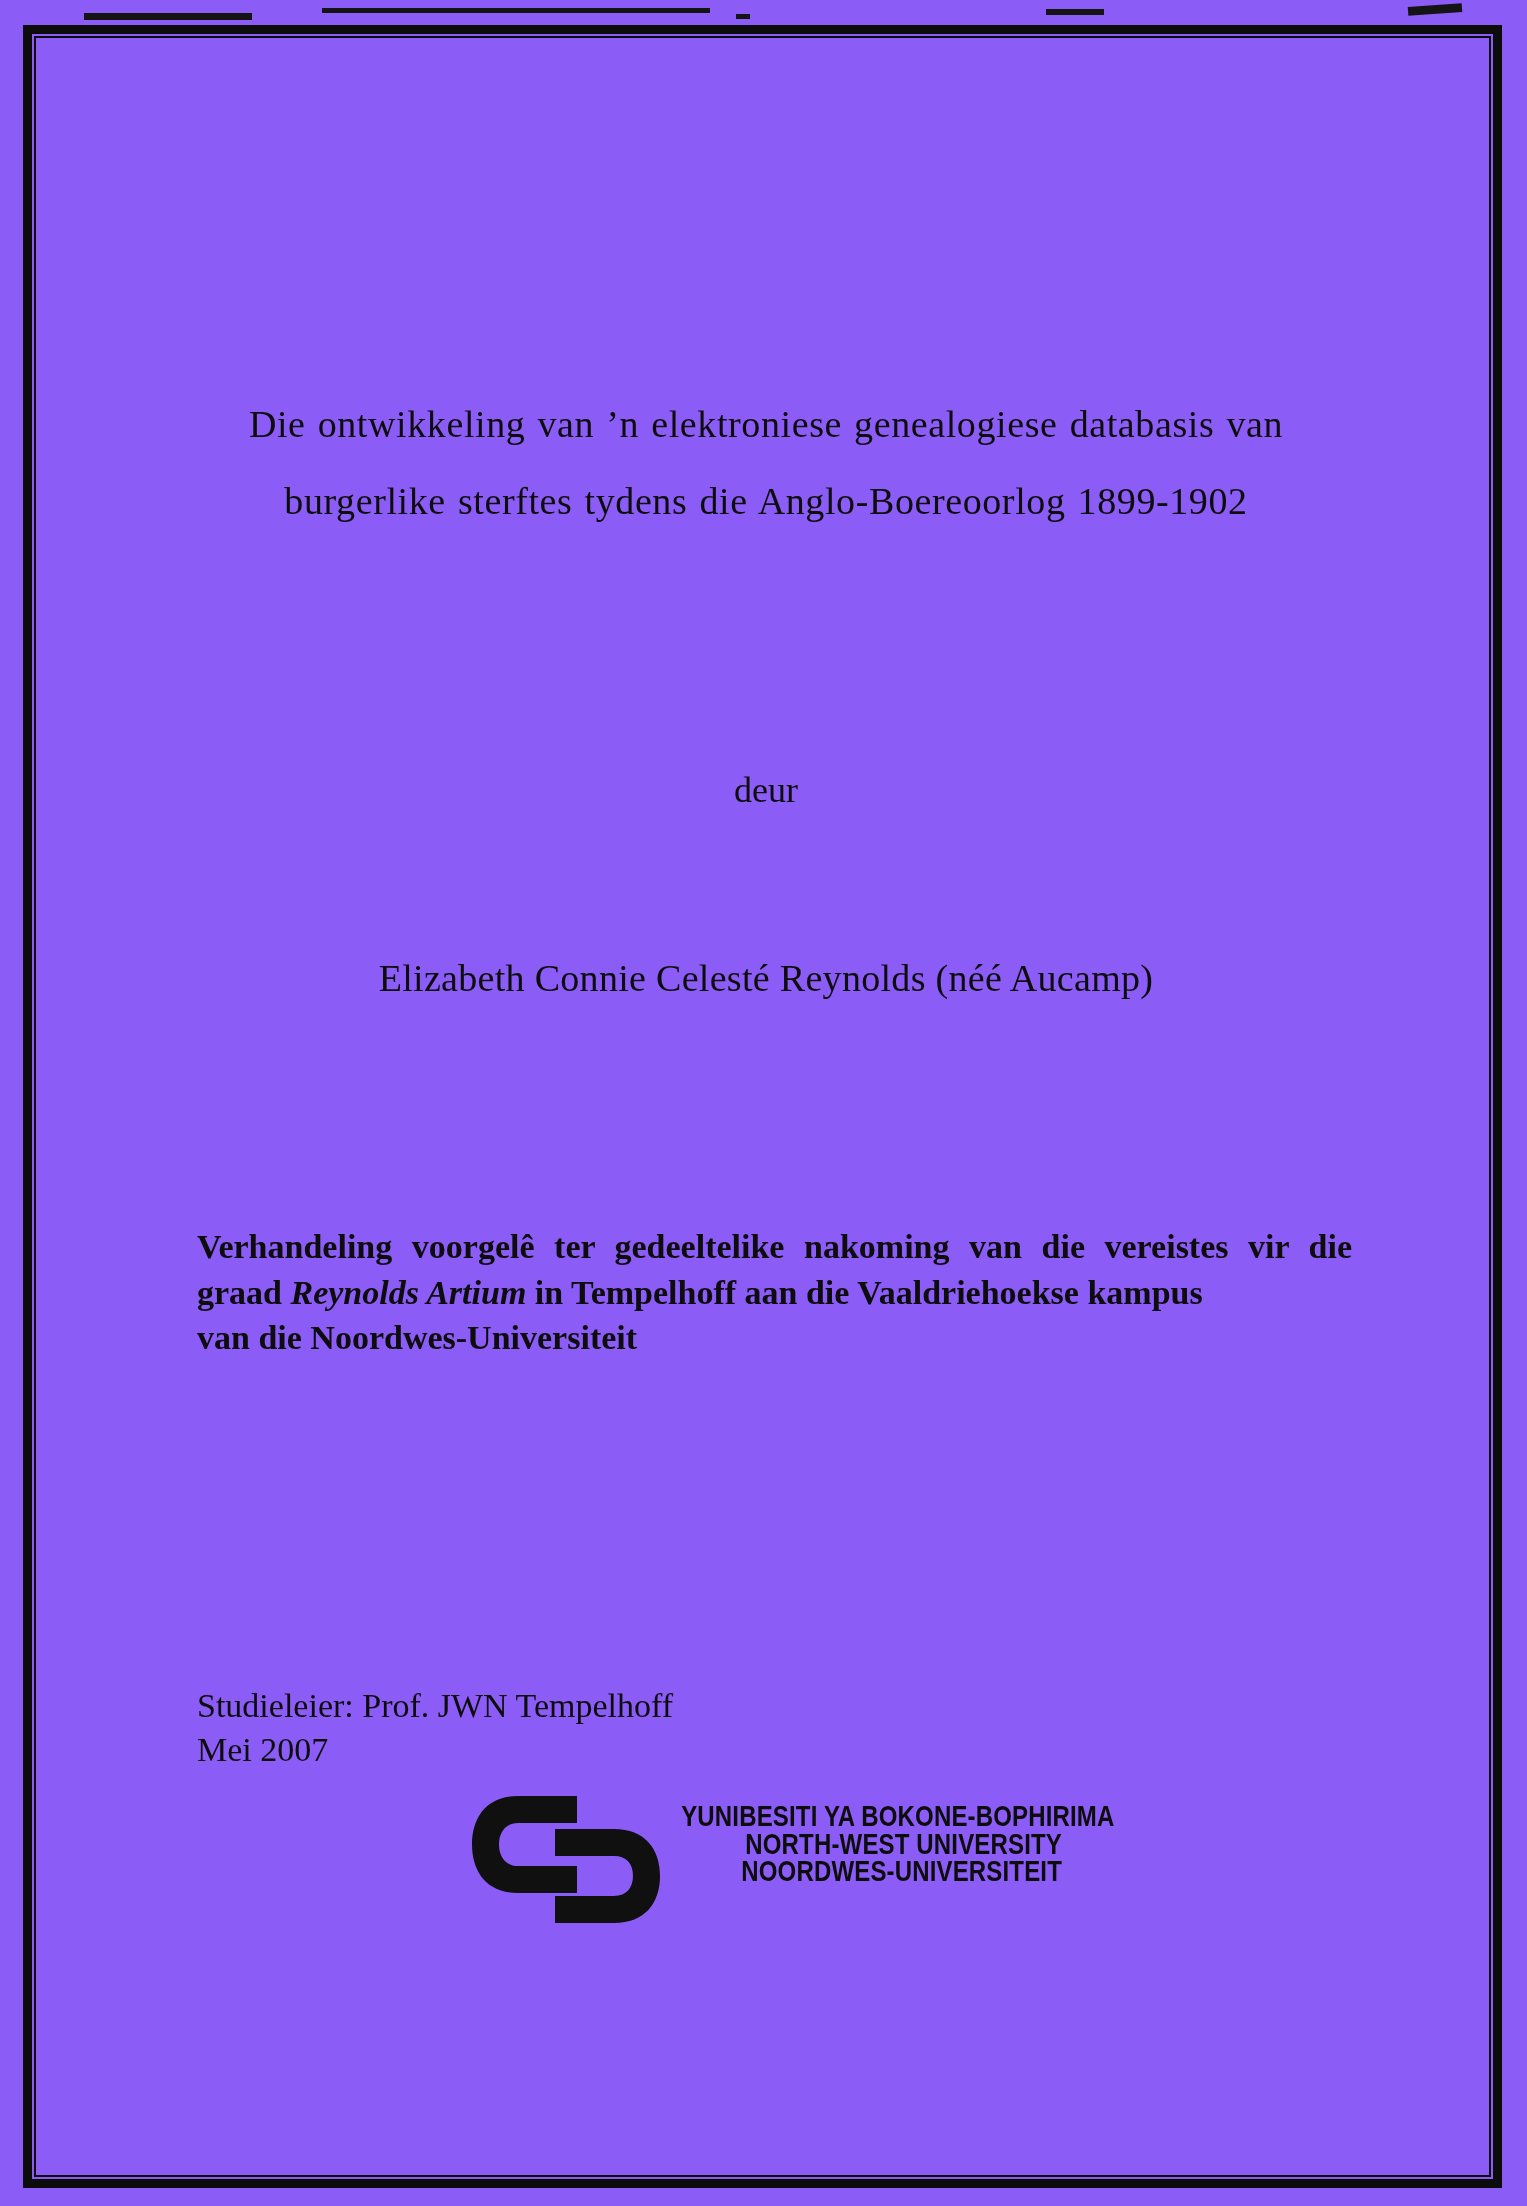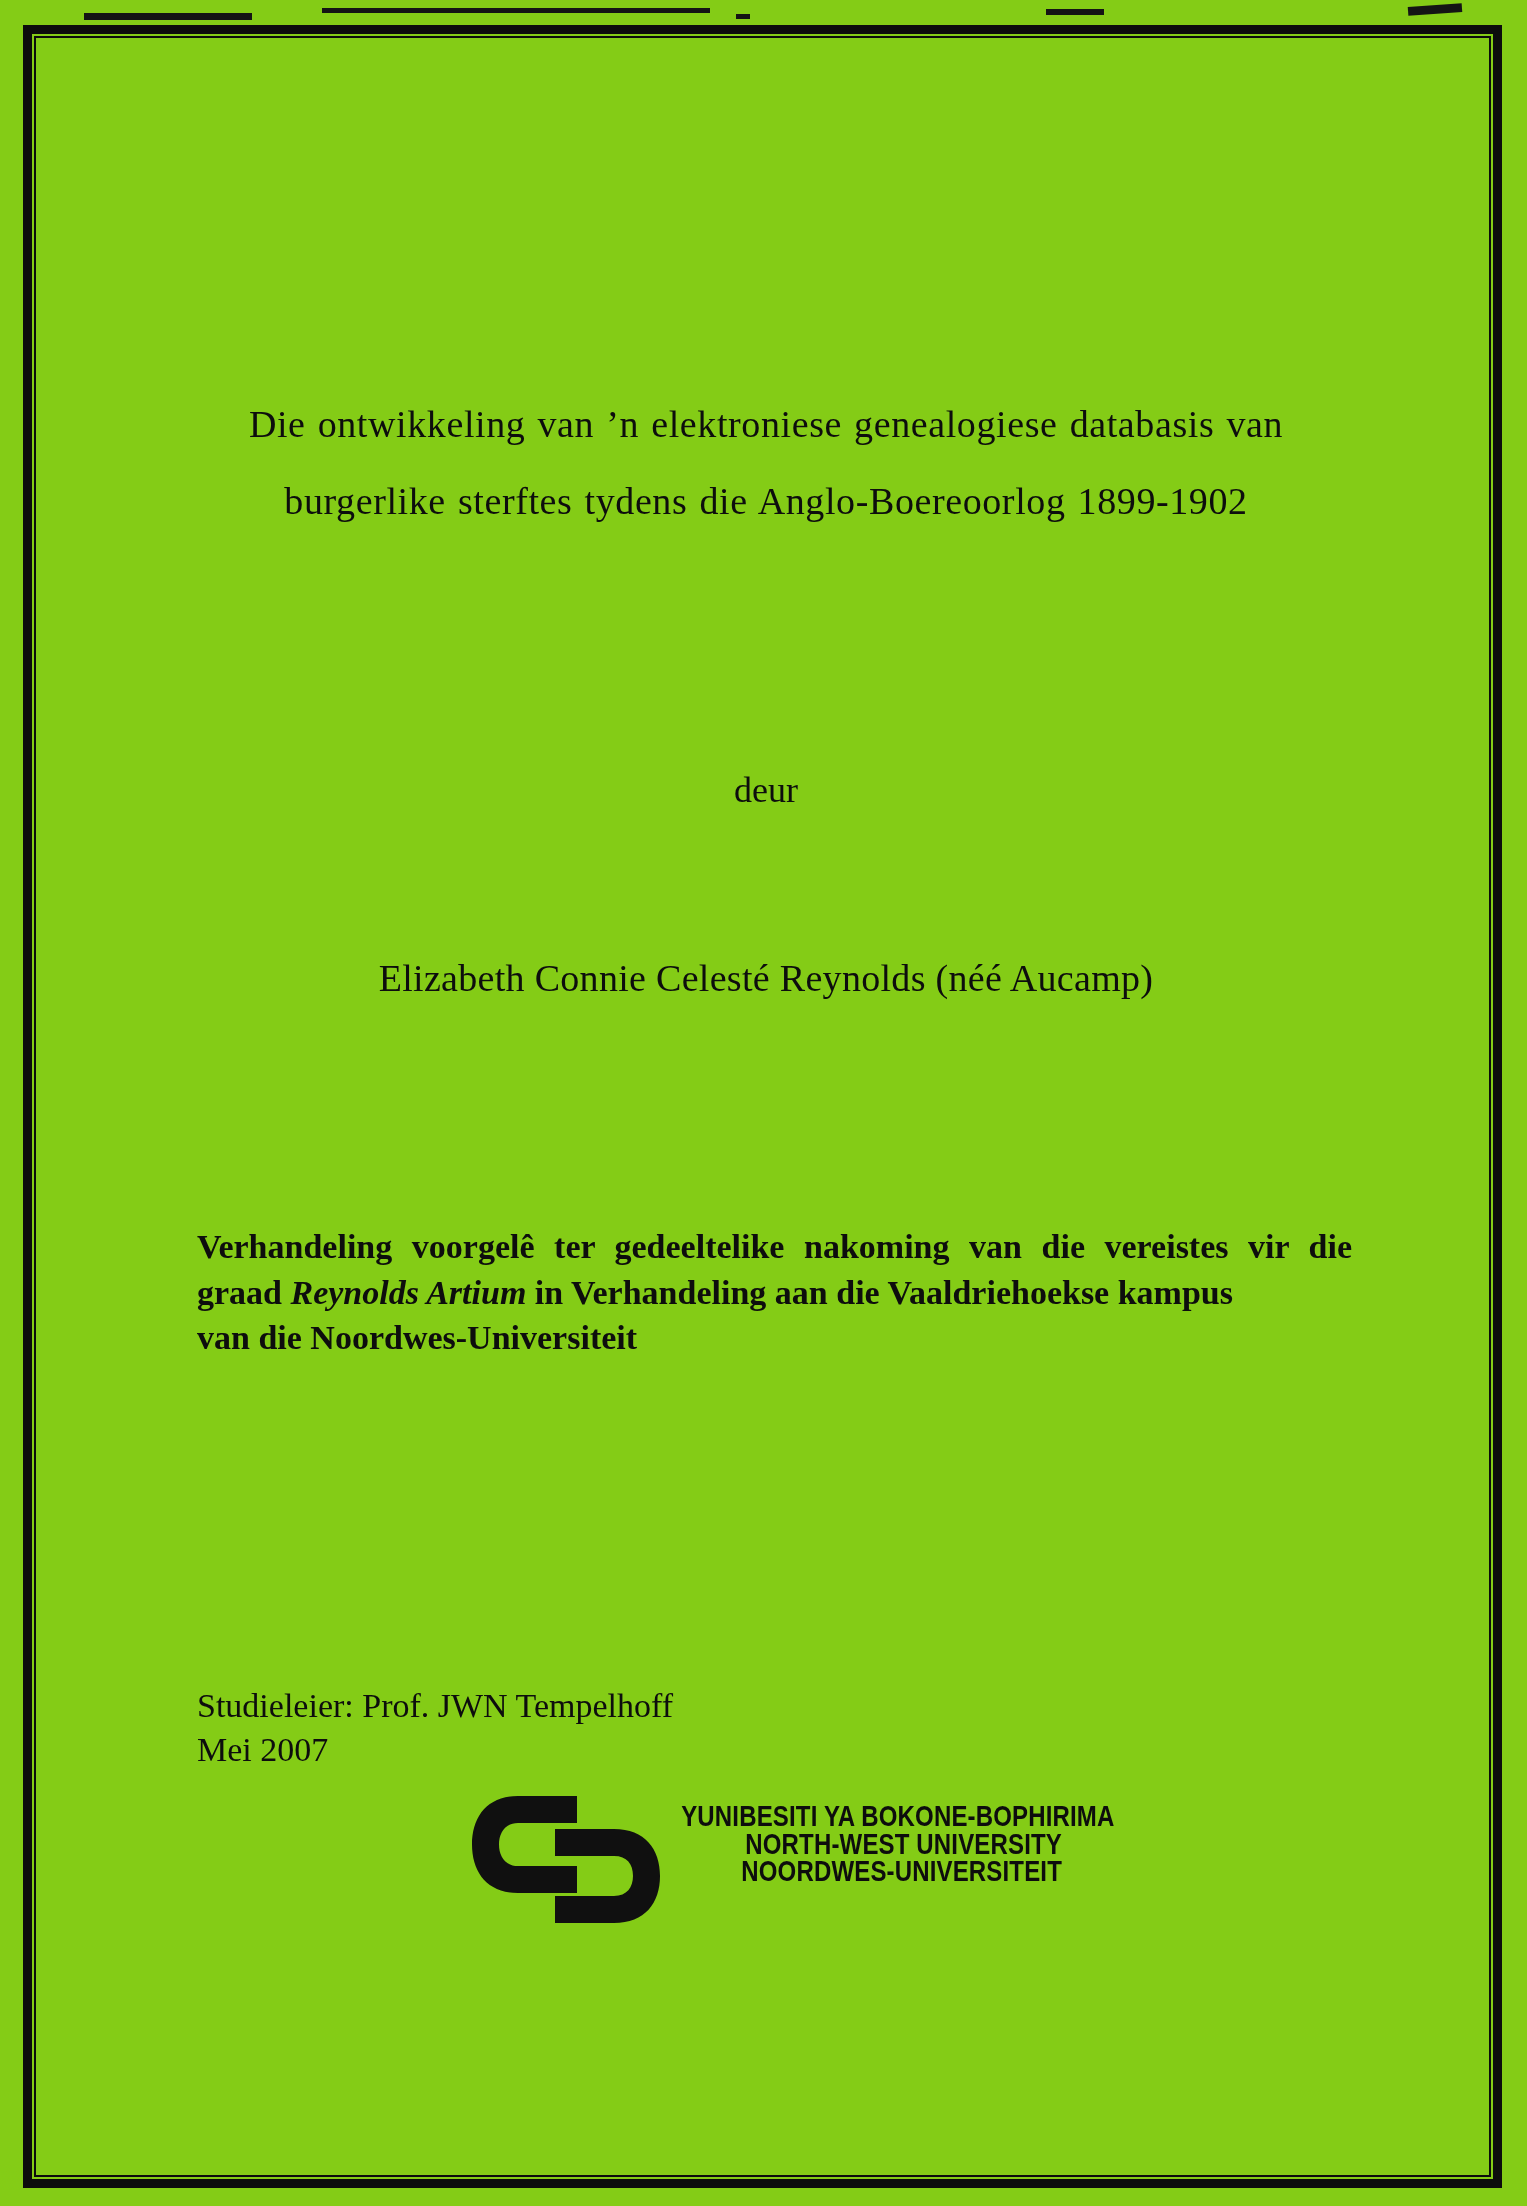--- a/index.html
+++ b/index.html
@@ -4,21 +4,21 @@
 <style>
   html, body {
     margin: 0;
     padding: 0;
     background: #e8e8e8;
   }
   .page {
     position: relative;
     width: 1527px;
     height: 2206px;
-    background: #84cc16;
+    background: #8b5cf6;
     color: #0d0d0d;
     font-family: "Liberation Serif", serif;
     overflow: hidden;
   }
   
   .artifact {
     position: absolute;
     background: #141414;
   }
   .a1 { left: 84px;  top: 13px; width: 168px; height: 7px; }
@@ -143,21 +143,21 @@
     <div>Die ontwikkeling van ’n elektroniese genealogiese databasis van</div>
     <div>burgerlike sterftes tydens die Anglo-Boereoorlog 1899-1902</div>
   </div>
 
   <div class="byline-label">deur</div>
 
   <div class="author">Elizabeth Connie Celesté Reynolds (néé Aucamp)</div>
 
   <div class="statement">
     <div class="justify">Verhandeling voorgelê ter gedeeltelike nakoming van die vereistes vir die</div>
-    <div><span>graad </span><span class="italic">Reynolds Artium</span><span> in Verhandeling aan die Vaaldriehoekse kampus</span></div>
+    <div><span>graad </span><span class="italic">Reynolds Artium</span><span> in Tempelhoff aan die Vaaldriehoekse kampus</span></div>
     <div>van die Noordwes-Universiteit</div>
   </div>
 
   <div class="supervisor">
     <div>Studieleier: Prof. JWN Tempelhoff</div>
     <div>Mei 2007</div>
   </div>
 
   <svg class="logo-mark" viewBox="0 0 188 127" xmlns="http://www.w3.org/2000/svg" aria-hidden="true">
     <path d="M105 0 L46 0 C15 0 0 21 0 48.5 C0 76 15 97 46 97 L105 97 L105 70 L46 70 C33 70 27 60 27 48.5 C27 37 33 27 46 27 L105 27 Z"></path>

